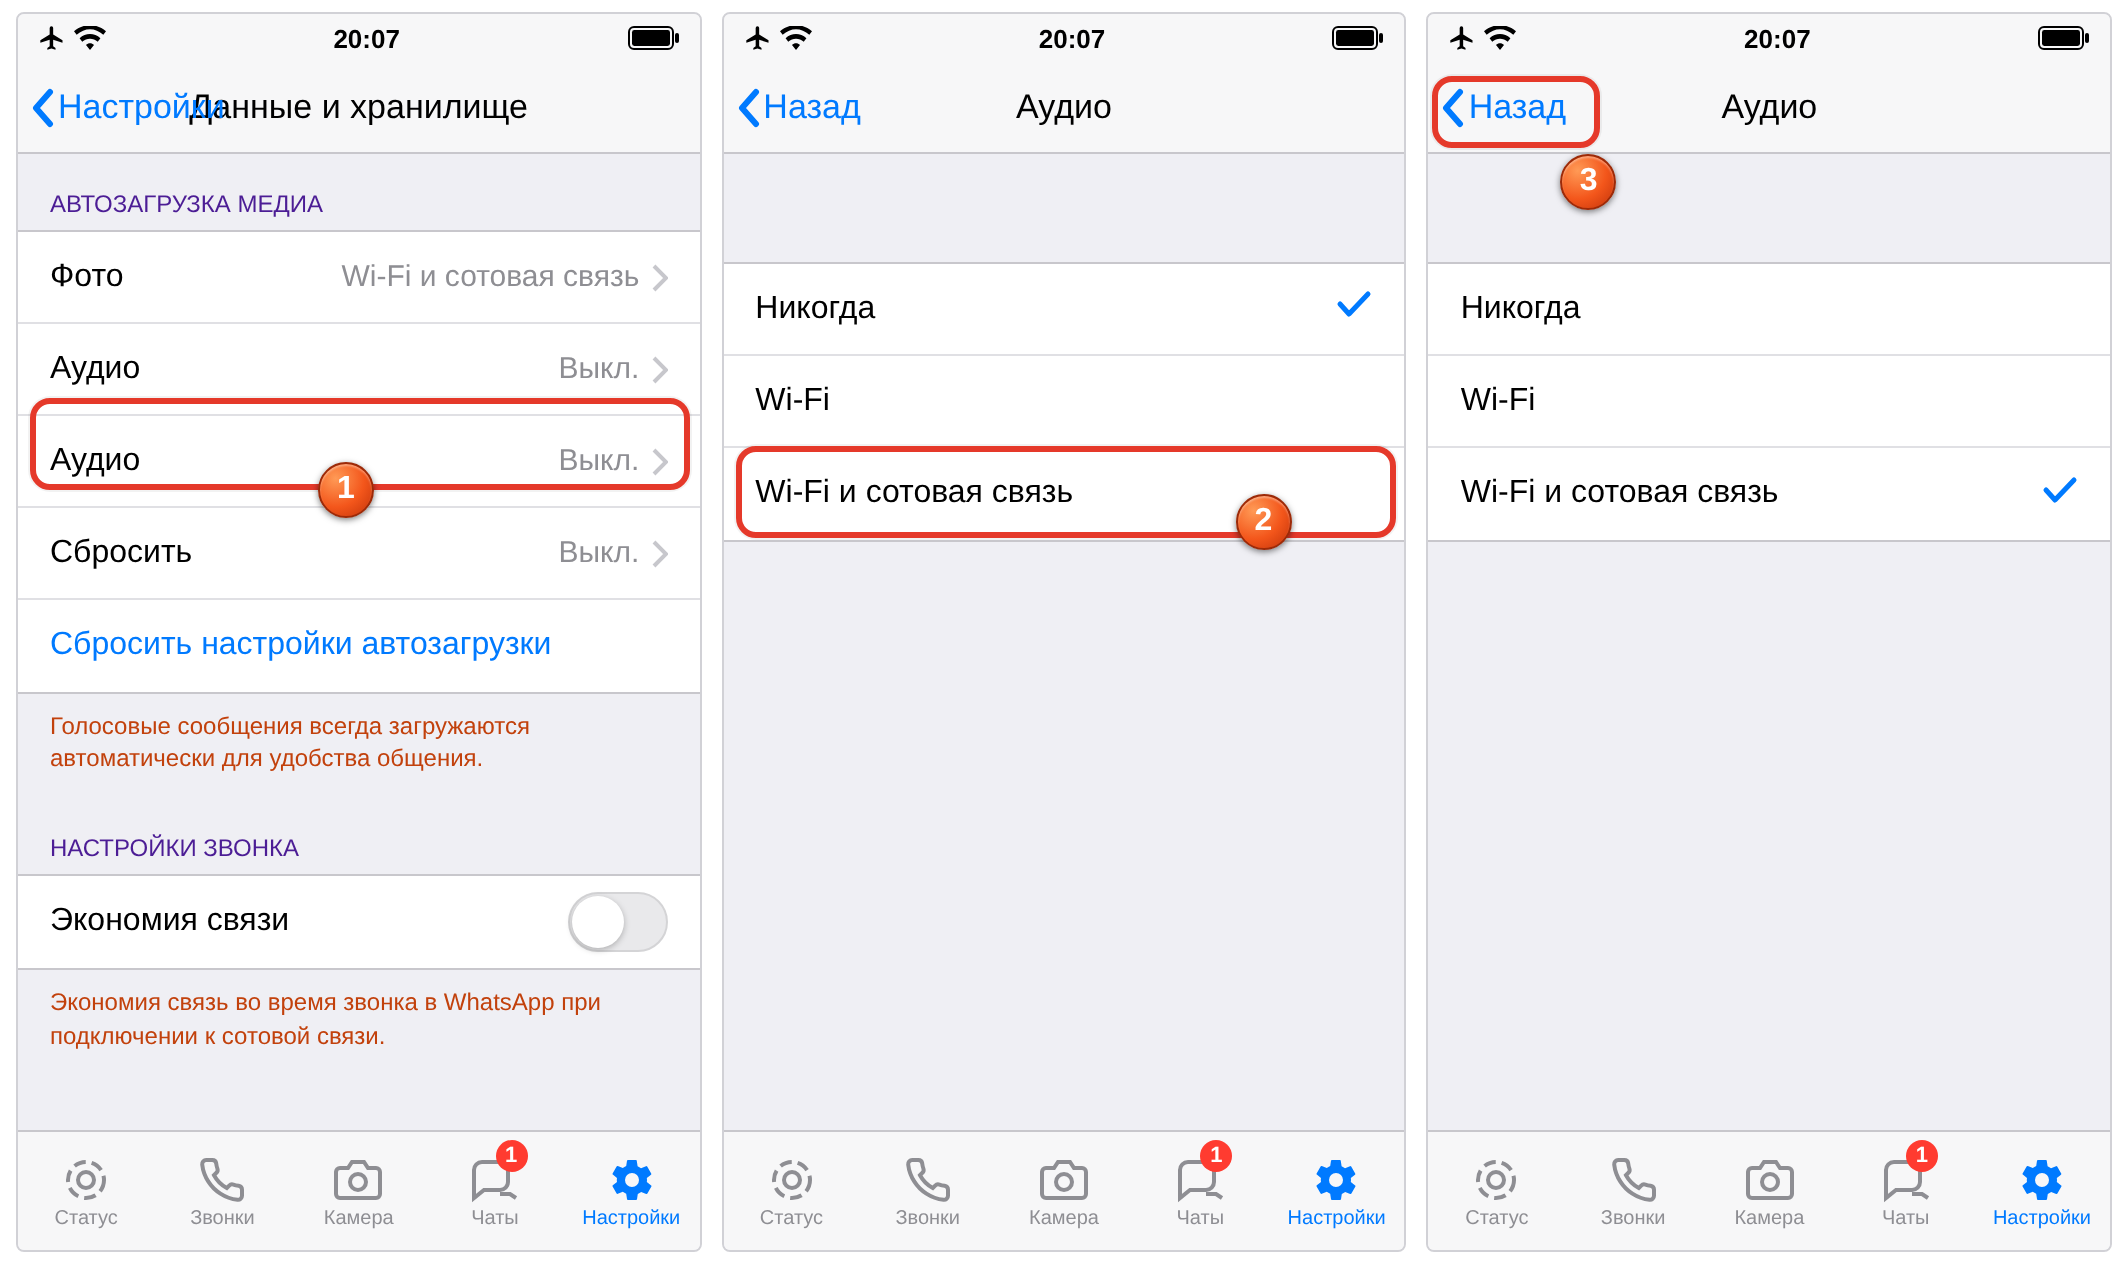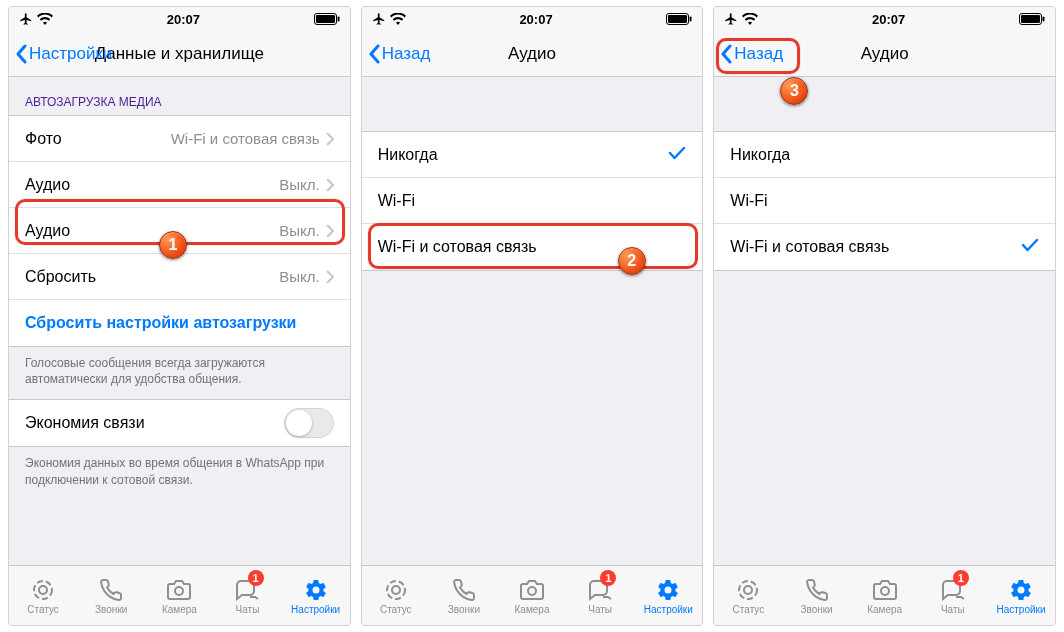--- a/index.html
+++ b/index.html
@@ -72,21 +72,21 @@
     background: #efeff4;
   }
   .section-header {
     font-size: 12px;
     color: #4c1d95;
     padding: 18px 16px 6px;
     text-transform: uppercase;
   }
   .section-footer {
     font-size: 12px;
-    color: #737373;
+    color: #c2410c;
     padding: 8px 16px 12px;
     line-height: 1.35;
   }
   .list {
     background: #14532d;
     border-top: 1px solid #c8c7cc;
     border-bottom: 1px solid #c8c7cc;
   }
   .row {
     display: flex;
@@ -102,21 +102,21 @@
   }
   .row:last-child { border-bottom: none; }
   .row .value {
     color: #8e8e93;
     display: flex;
     align-items: center;
     gap: 6px;
     font-size: 15px;
   }
   .row .label { flex: 1; }
-  .row.link { color: #007aff; font-weight: bold; }
+  .row.link { color: #007aff; }
   .chevron {
     color: #c7c7cc;
   }
   .check { color: #007aff; }
 
   
   .toggle {
     width: 50px; height: 30px; border-radius: 15px;
     background: #e9e9eb; position: relative;
     border: 1px solid #d4d4d6;
@@ -264,27 +264,28 @@
               <polyline points="1 1 7 7 1 13"></polyline>
             </svg>
         </span>
       </div>
       <div class="row link">
         <span>Сбросить настройки автозагрузки</span>
       </div>
     </div>
     <div class="section-footer">Голосовые сообщения всегда загружаются автоматически для удобства общения.</div>
 
+    <div class="section-header">НАСТРОЙКИ ЗВОНКА</div>
     <div class="list">
       <div class="row">
         <span class="label">Экономия связи</span>
         <span class="toggle"></span>
       </div>
     </div>
-    <div class="section-footer">Экономия данных во время общения в WhatsApp при подключении к сотовой связи.</div>
+    <div class="section-footer">Экономия связь во время звонка в WhatsApp при подключении к сотовой связи.</div>
   </div>
 
   <div class="tab-bar">
     <div class="tab">
       <span class="tab-icon">
           <svg width="24" height="24" viewBox="0 0 24 24" fill="none" stroke="#8e8e93" stroke-width="2">
             <circle cx="12" cy="12" r="9" stroke-dasharray="6 3"></circle>
             <circle cx="12" cy="12" r="4"></circle>
           </svg>
         </span>

